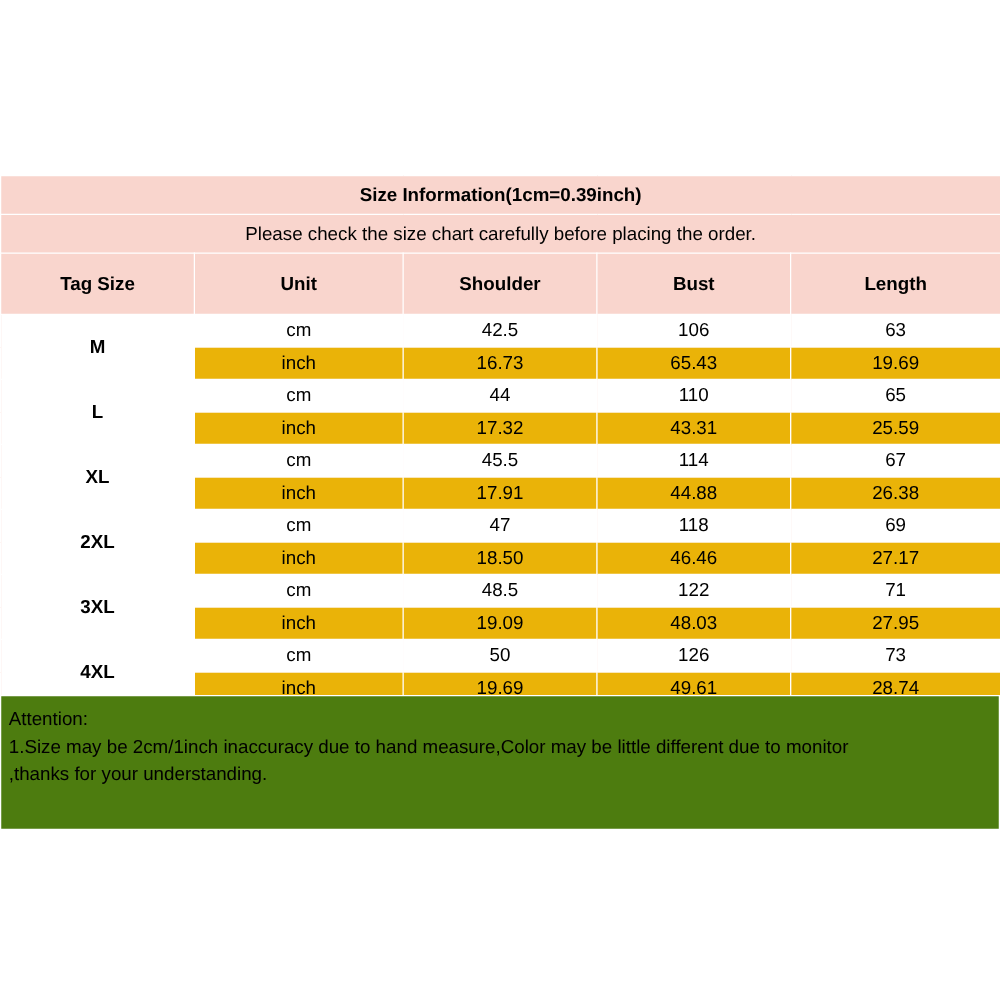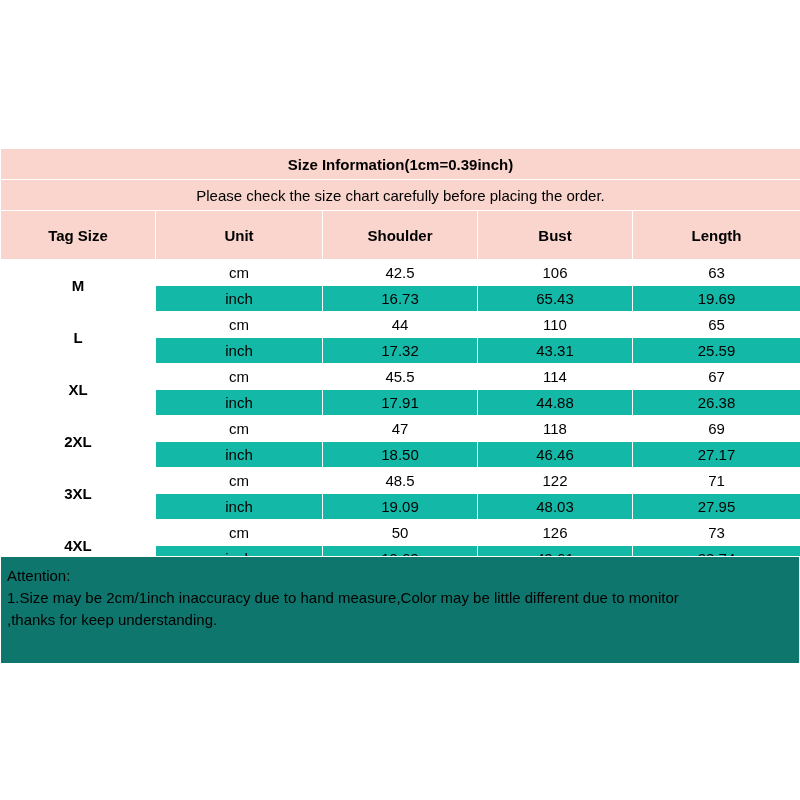--- a/index.html
+++ b/index.html
@@ -15,21 +15,21 @@
   }
   .page {
     position: relative;
     width: 800px;
     height: 800px;
     background: #ffffff;
   }
   .chart-wrap {
     position: absolute;
     left: 0;
-    top: 148px;
+    top: 140px;
     width: 800px;
   }
   table.size-table {
     border-collapse: collapse;
     width: 800px;
     table-layout: fixed;
     background: #f9d5cd;
   }
   table.size-table td {
     border: 1px solid #ffffff;
@@ -55,32 +55,32 @@
     height: 48px !important;
   }
   .tag-cell {
     font-weight: bold;
     font-size: 19px;
   }
   .white-row td {
     background: #ffffff;
   }
   .pink-row td {
-    background: #14b8a6;
+    background: #eab308;
   }
   .tag-cell.white-bg {
     background: #ffffff;
   }
   .attention {
     position: absolute;
     left: 0;
     top: 556px;
     width: 800px;
     height: 108px;
-    background: #0f766e;
+    background: #4d7c0f;
     border: 1px solid #ffffff;
     box-sizing: border-box;
     padding: 8px 6px 6px 6px;
   }
   .attention p {
     margin: 0;
     font-size: 15px;
     line-height: 22px;
     color: #000000;
   }
@@ -202,16 +202,16 @@
           <td>49.61</td>
           <td>28.74</td>
         </tr>
       </tbody>
     </table>
   </div>
 
   <div class="attention">
     <p>Attention:</p>
     <p>1.Size may be 2cm/1inch inaccuracy due to hand measure,Color may be little different due to monitor</p>
-    <p>,thanks for keep understanding.</p>
+    <p>,thanks for your understanding.</p>
   </div>
 
 </div>
 
 </body></html>

